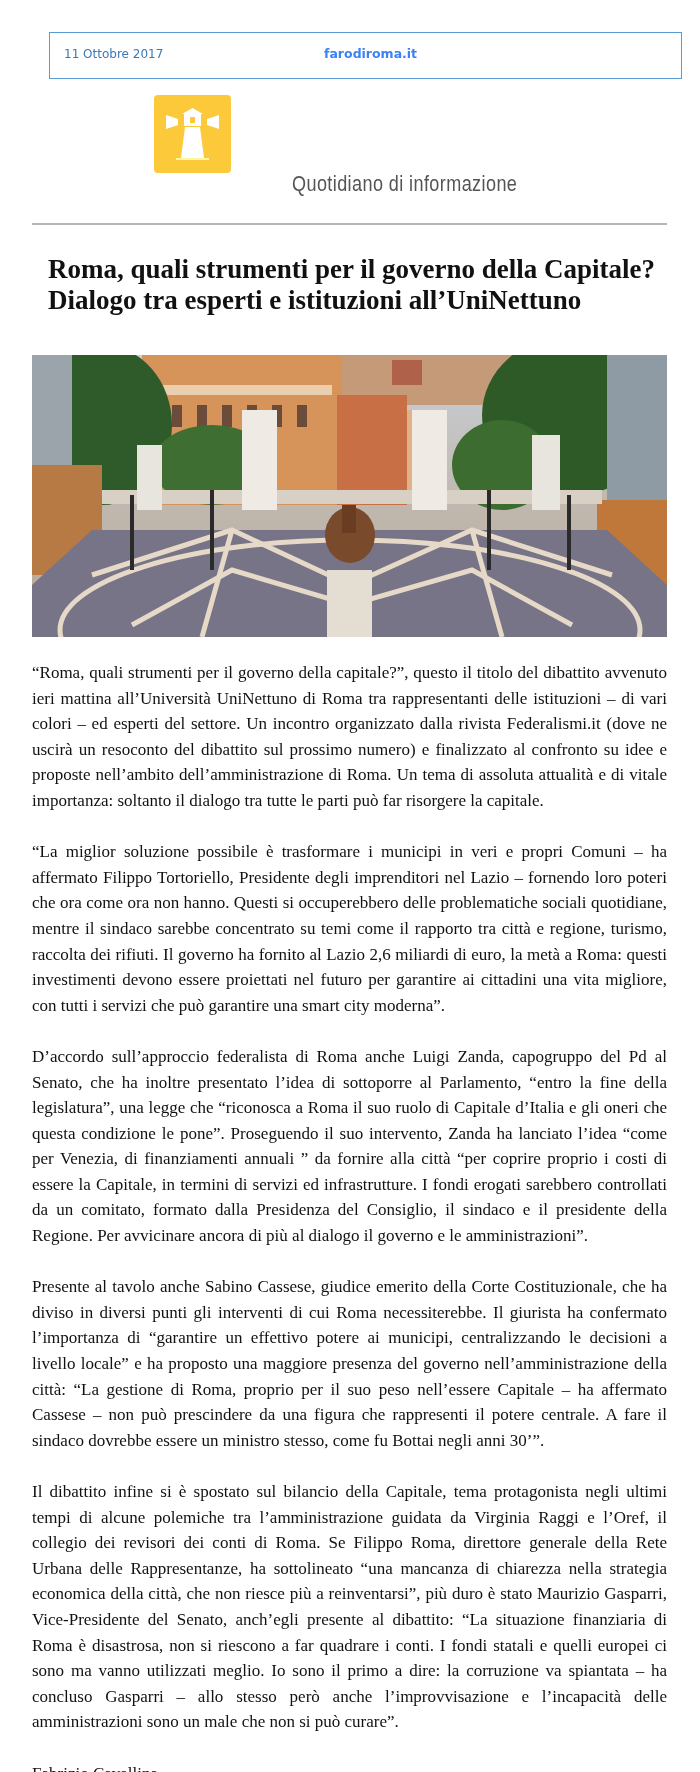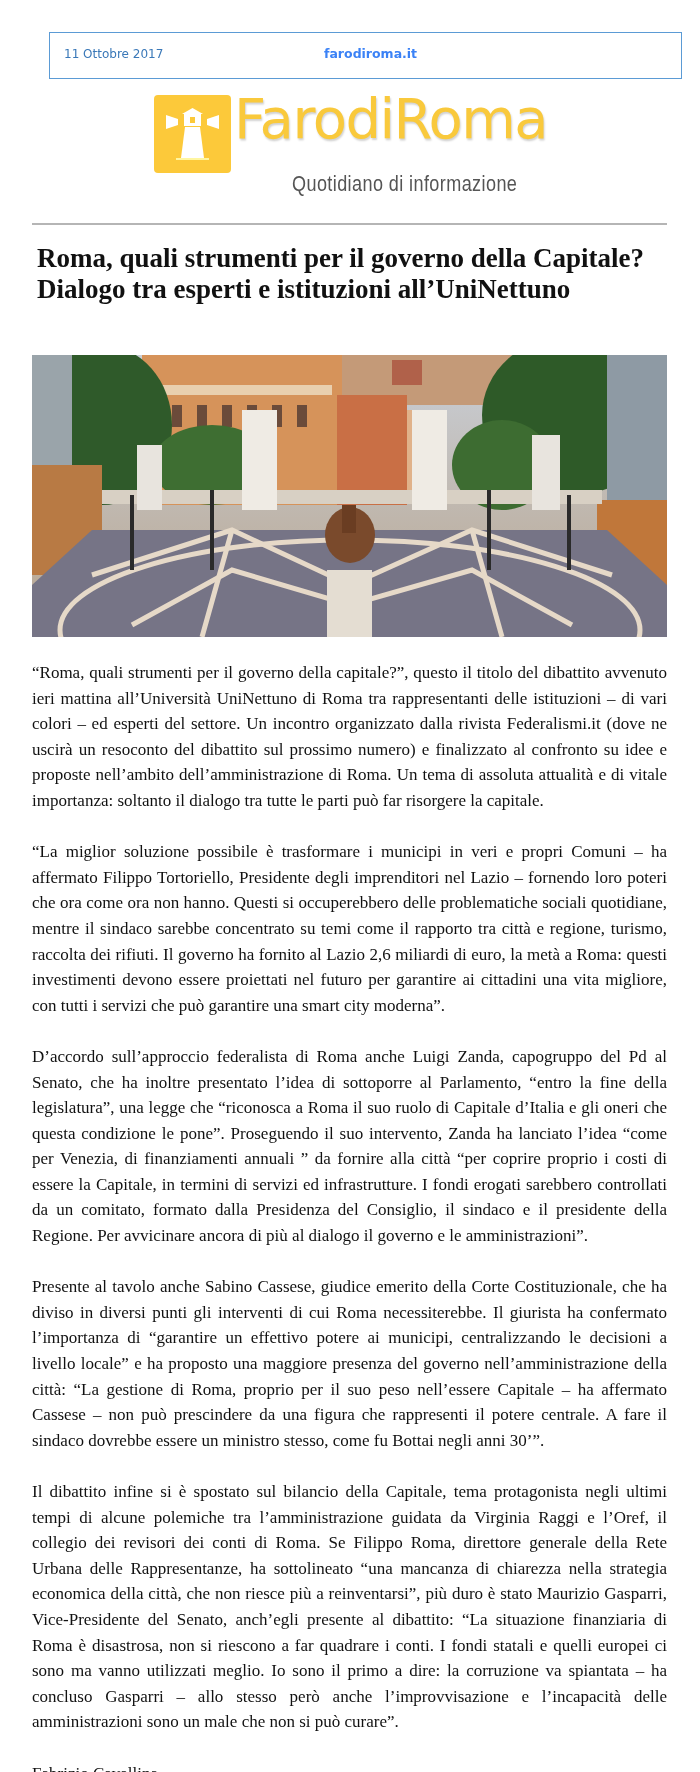--- a/index.html
+++ b/index.html
@@ -15,21 +15,21 @@
   .logo .badge { position: absolute; left: 0; top: 0; width: 77px; height: 78px; background: #fcc93a;
                  border-radius: 4px; }
   .logo .badge svg { position: absolute; left: 0; top: 0; }
   .logo .brand { position: absolute; left: 80px; top: -4px; font-family: "DejaVu Sans", sans-serif;
                  font-size: 56px; color: #f9c93c; letter-spacing: -1.5px; line-height: 1;
                  text-shadow: 1px 2px 2px rgba(0,0,0,0.18); }
   .logo .tagline { position: absolute; left: 138px; top: 76px; font-family: "Liberation Sans Narrow", "Liberation Sans", sans-serif;
                    font-size: 22px; color: #555; transform: scaleX(0.82); transform-origin: left top;
                    letter-spacing: 0.5px; white-space: nowrap; }
   .rule { position: absolute; left: 32px; top: 223px; width: 635px; height: 2px; background: #b5b5b5; }
-  .title { position: absolute; left: 32px; top: 238px; width: 620px; margin: 5px;
+  .title { position: absolute; left: 32px; top: 238px; width: 620px; margin: 16px;
            font-family: "Liberation Serif", "DejaVu Serif", serif; font-weight: bold; font-size: 27px;
            line-height: 31px; color: #111; }
   .hero { position: absolute; left: 32px; top: 355px; width: 635px; height: 282px; overflow: hidden;
           background: #8a8a9a; }
   .body { position: absolute; left: 32px; top: 660px; width: 635px; font-size: 17px; line-height: 25.6px;
           text-align: justify; color: #111; }
   .body p { margin: 0 0 25.6px 0; }
   .byline { margin: 0; }
 </style>
 </head>
@@ -48,21 +48,20 @@
       <polygon points="65,20 53,24 53,30 65,34" fill="#ffffff"></polygon>
 
       <rect x="30" y="19" width="17" height="12" fill="#ffffff"></rect>
       <rect x="36" y="22" width="5" height="6" fill="#fcc93a"></rect>
       <polygon points="28,19 38.5,13 49,19" fill="#ffffff"></polygon>
 
       <polygon points="31,32 46,32 50,63 27,63" fill="#ffffff"></polygon>
       <rect x="22" y="63" width="33" height="2" fill="#fff6a0"></rect>
     </svg>
   </div>
-  <div class="brand">FarodiRoma</div>
   <div class="tagline">Quotidiano di informazione</div>
 </div>
 
 <div class="rule"></div>
 
 <h1 class="title">Roma, quali strumenti per il governo della Capitale? Dialogo tra esperti e istituzioni all’UniNettuno</h1>
 
 <div class="hero">
   <svg width="635" height="282" viewBox="0 0 635 282">
     <defs>

